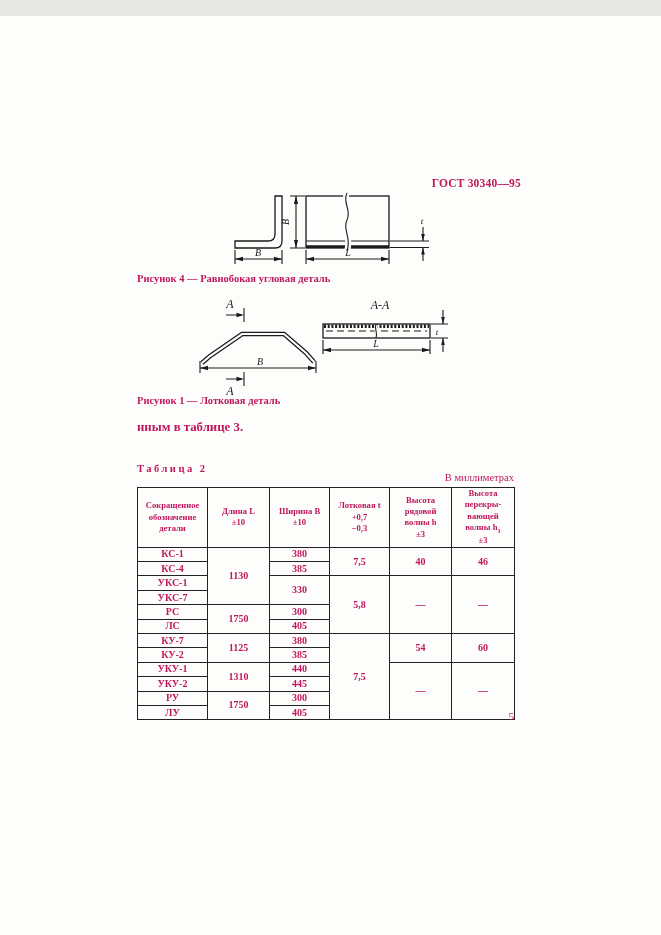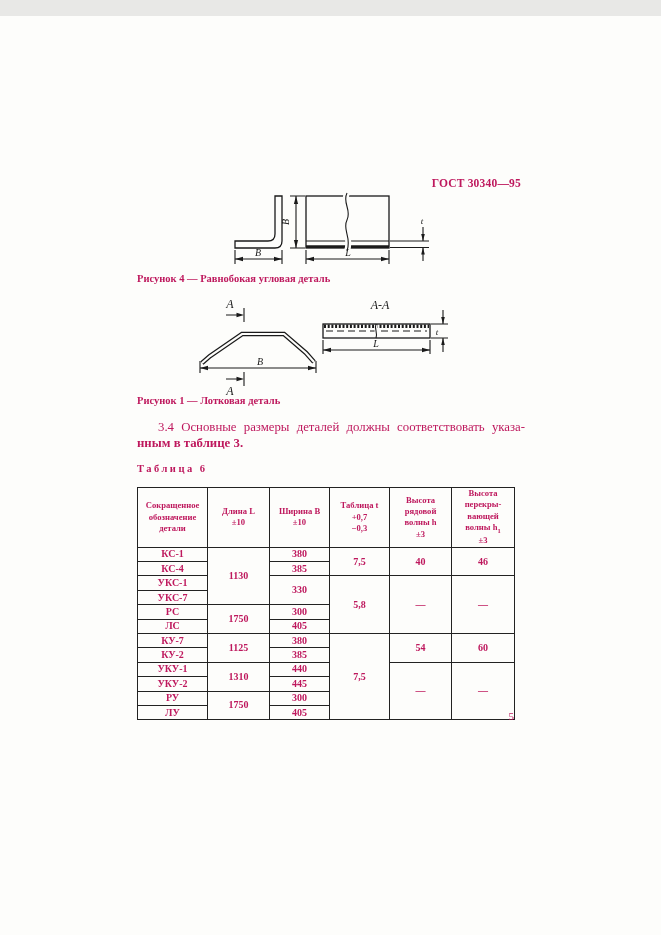--- a/index.html
+++ b/index.html
@@ -103,25 +103,25 @@
     <text class="dim-label" x="196" y="51" text-anchor="middle">L</text>
 
     <path class="ln" d="M251,28 H268 M251,42 H268 M263,14 V28 M263,56 V42"></path>
     <polygon class="arr" points="263,28 261.2,21 264.8,21"></polygon>
     <polygon class="arr" points="263,42 261.2,49 264.8,49"></polygon>
     <text class="dim-label-sm" x="257" y="39" text-anchor="middle">t</text>
   </svg>
   <div class="fig-caption" style="top:379px;">Рисунок 1 — Лотковая деталь</div>
 
   <div class="para">
-    <div class="l1">3.4 Основные размеры деталей должны соответствовать указа-</div>
     <div class="l2">нным в таблице 3.</div>
   </div>
 
-  <div class="tbl-title">Таблица 6</div>
+  <div class="tbl-title">Таблица 2</div>
+  <div class="tbl-units">В миллиметрах</div>
 
   <table class="gost">
     <colgroup>
       <col style="width:70px">
         <col style="width:62px">
         <col style="width:60px">
       <col style="width:60px">
         <col style="width:62px">
         <col style="width:63px">
     </colgroup>
@@ -134,21 +134,21 @@
           </th>
           <th>
             <div>Длина L</div>
             <div>±10</div>
           </th>
           <th>
             <div>Ширина В</div>
             <div>±10</div>
           </th>
           <th>
-            <div>Таблица t</div>
+            <div>Лотковая t</div>
             <div>+0,7</div>
             <div>−0,3</div>
           </th>
           <th>
             <div>Высота</div>
             <div>рядовой</div>
             <div>волны h</div>
             <div>±3</div>
           </th>
           <th>

